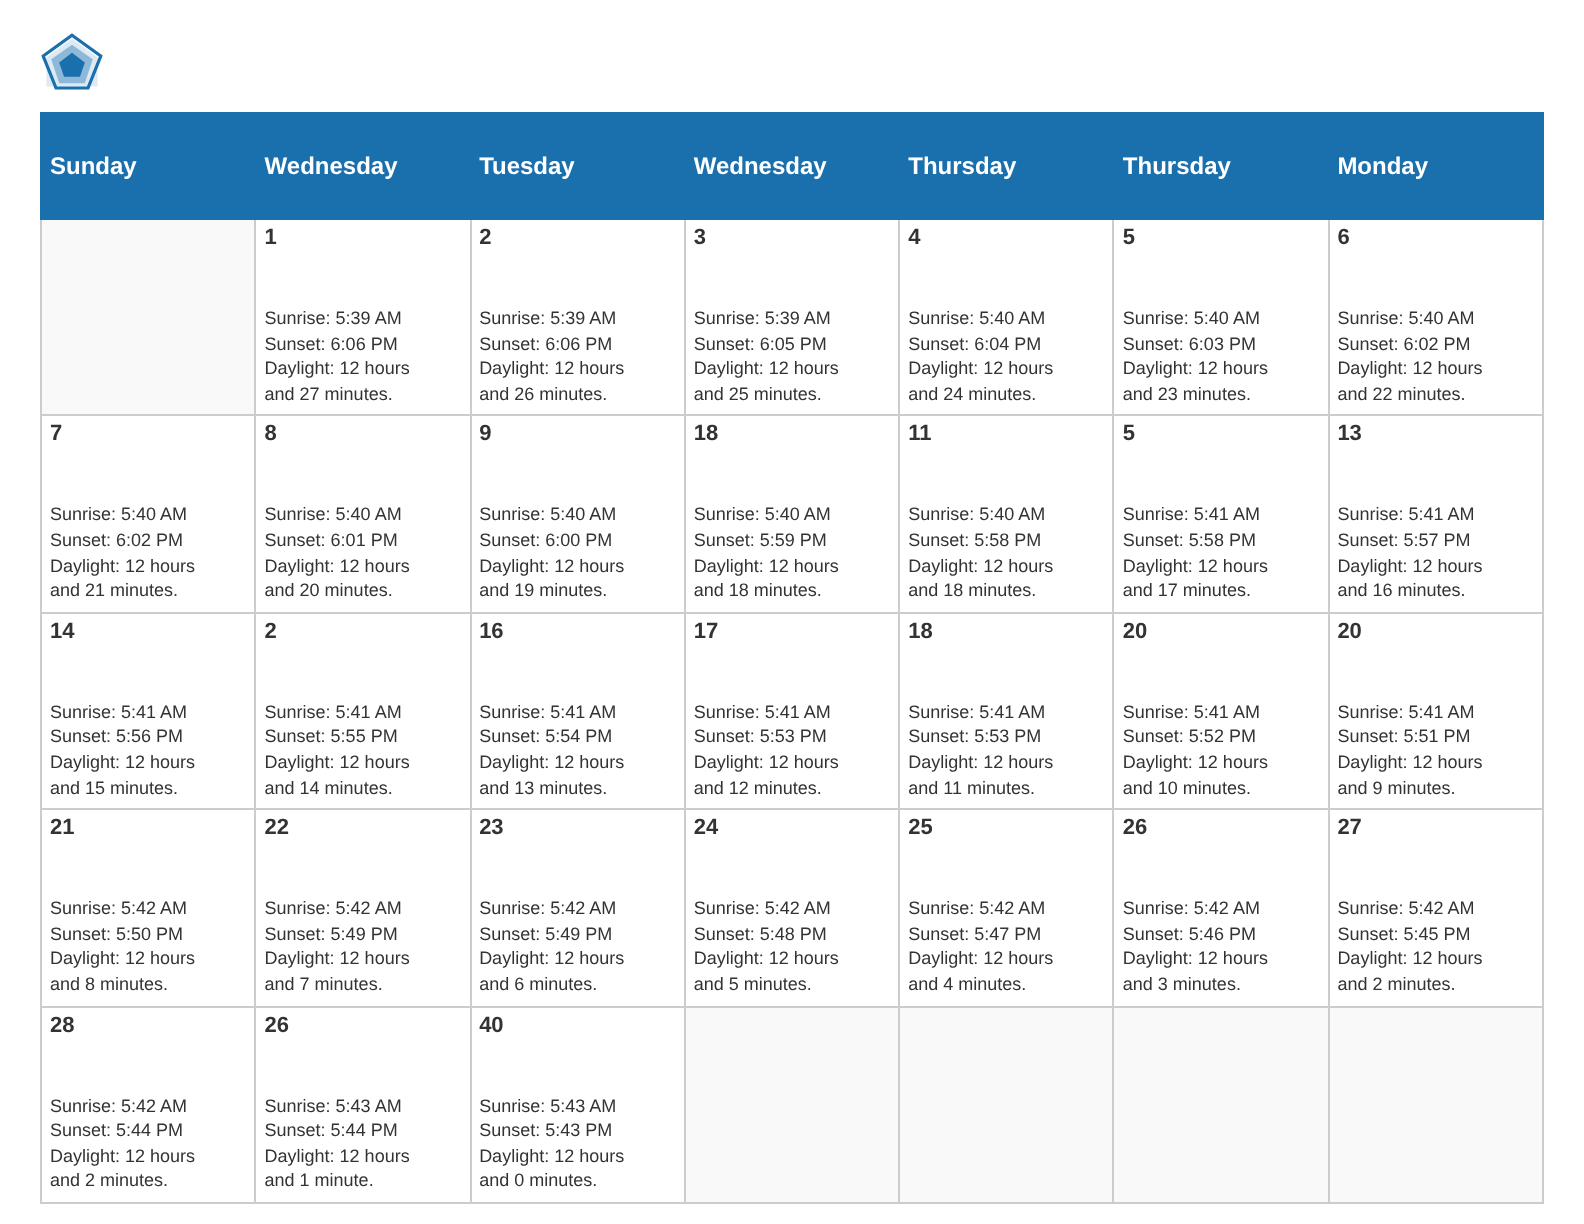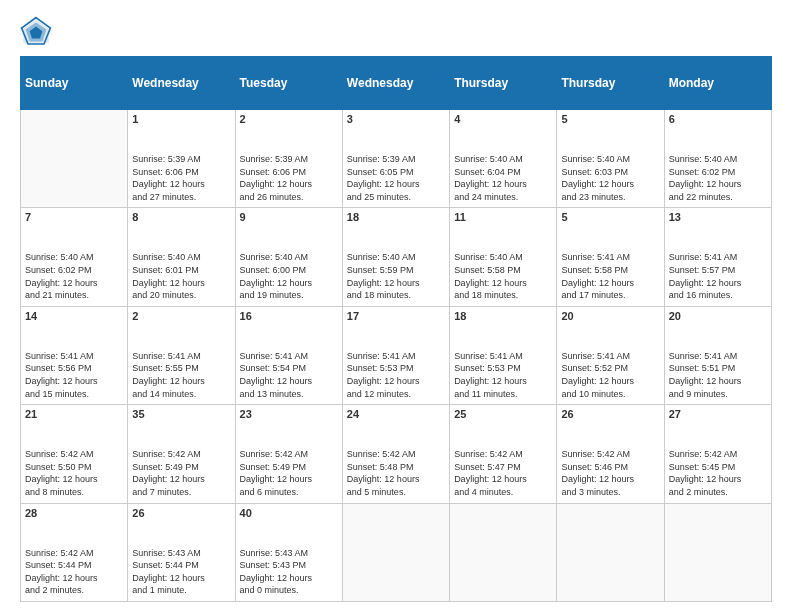--- a/index.html
+++ b/index.html
@@ -281,21 +281,21 @@
         </tr>
         <tr>
           <td>
             <span class="day-num">21</span>
             <div class="day-info" style="white-space: pre-line;">Sunrise: 5:42 AM
 Sunset: 5:50 PM
 Daylight: 12 hours
 and 8 minutes.</div>
           </td>
           <td>
-            <span class="day-num">35</span>
+            <span class="day-num">22</span>
             <div class="day-info" style="white-space: pre-line;">Sunrise: 5:42 AM
 Sunset: 5:49 PM
 Daylight: 12 hours
 and 7 minutes.</div>
           </td>
           <td>
             <span class="day-num">23</span>
             <div class="day-info" style="white-space: pre-line;">Sunrise: 5:42 AM
 Sunset: 5:49 PM
 Daylight: 12 hours

